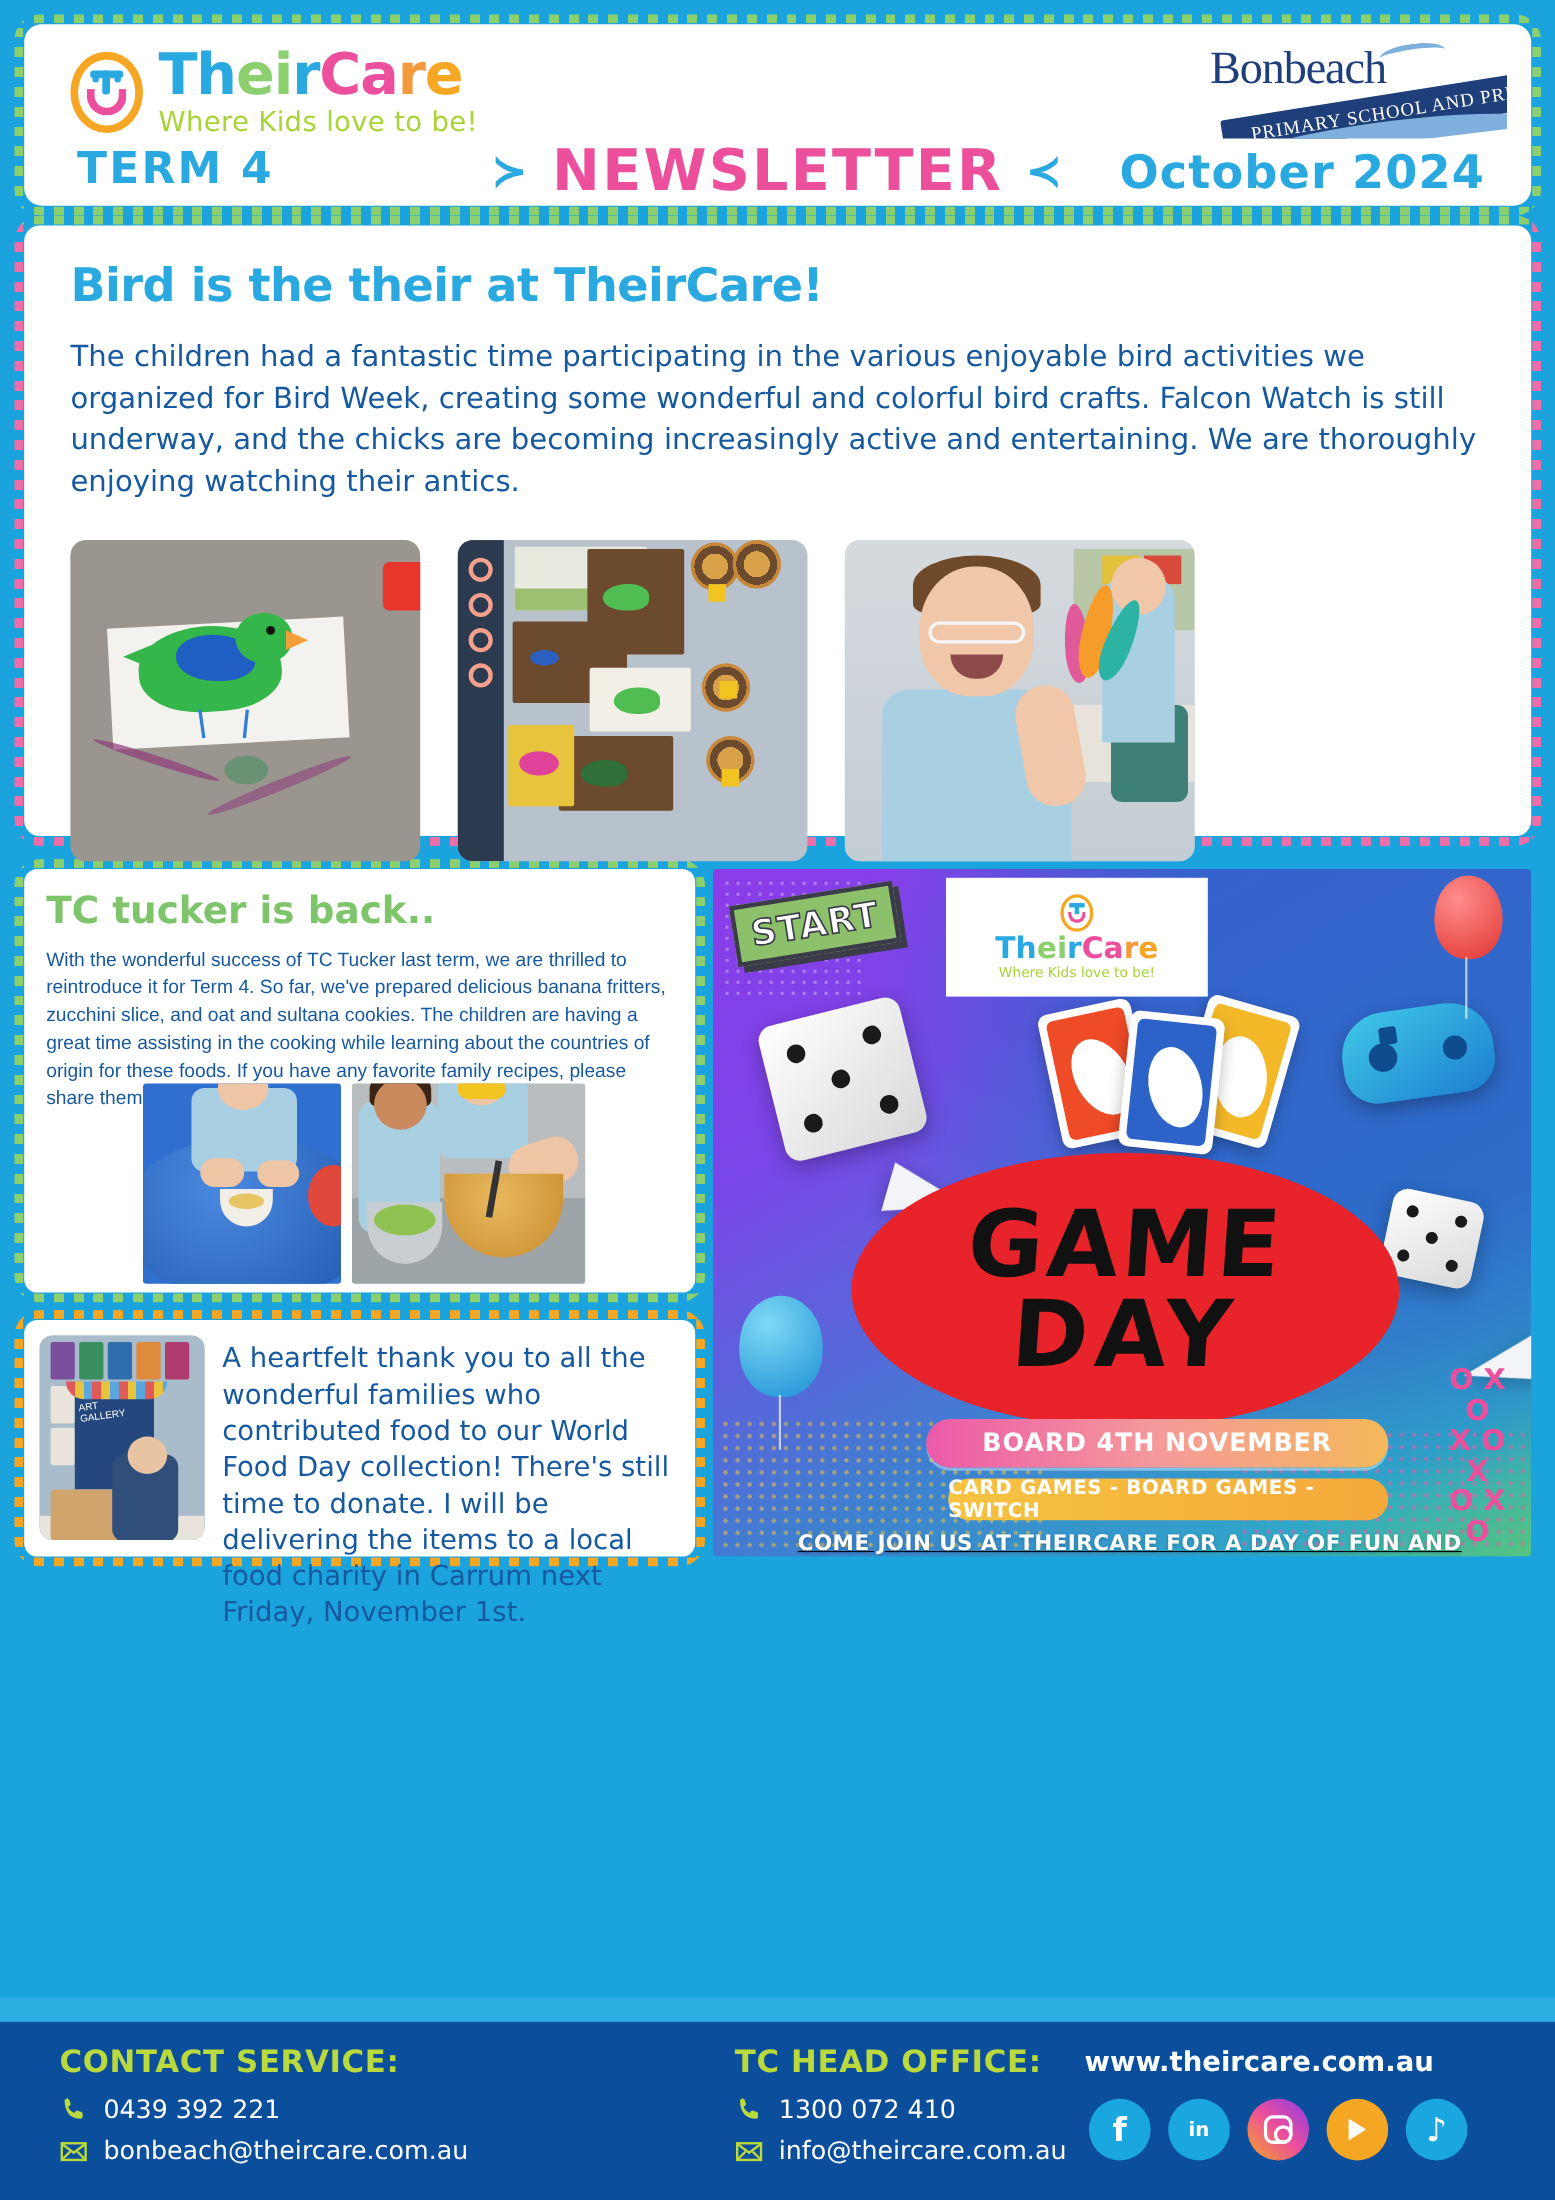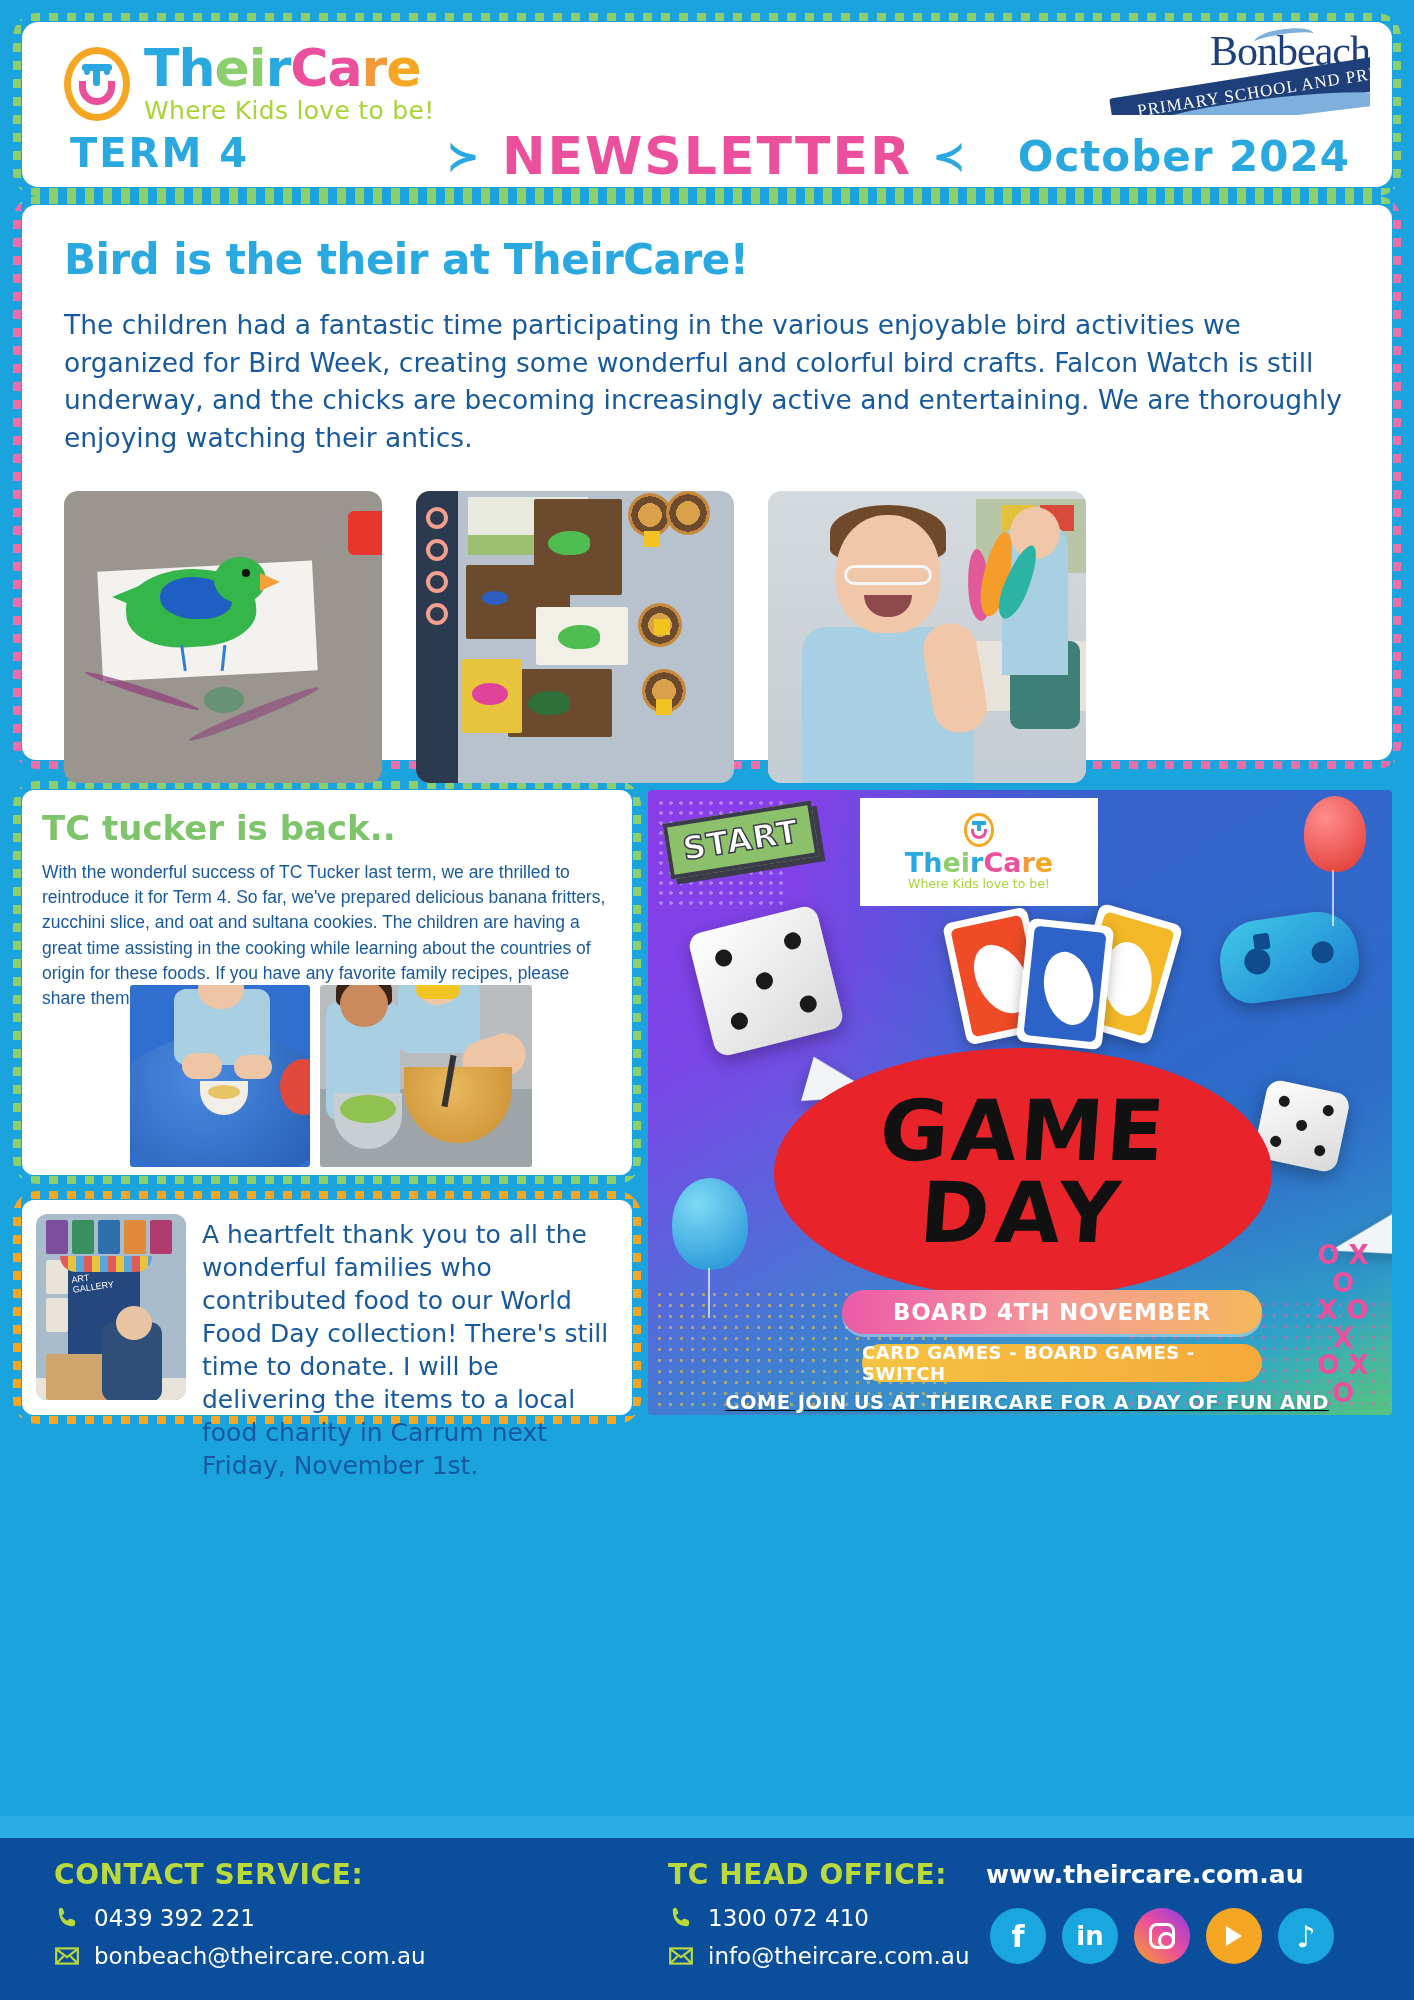--- a/index.html
+++ b/index.html
@@ -69,21 +69,21 @@
     position:absolute; left:0; right:0; top:104px; text-align:center;
     color:#ec4f9b; font-size:52px; font-weight:bold; letter-spacing:2px;
     font-family:"DejaVu Sans", sans-serif;
   }
   .chev { color:#29a9e0; font-size:40px; font-weight:bold; vertical-align:4px;}
   #issue-date {
     position:absolute; right:42px; top:110px; color:#29a9e0;
     font-size:42px; font-weight:bold; letter-spacing:1px;
     font-family:"DejaVu Sans", sans-serif;
   }
-  #school-logo { position:absolute; right:22px; top:5px; width:270px; height:88px; overflow:hidden;text-align:right;}
+  #school-logo { position:absolute; right:22px; top:16px; width:270px; height:88px; overflow:hidden;}
   #school-logo .bb-name { font-family:"Liberation Serif", serif; font-size:42px; color:#1f3f7a; letter-spacing:-1px;}
   #school-logo .ribbon {
     position:absolute; left:10px; top:48px; width:300px; height:34px;
     background:#1f3f7a; transform:rotate(-9deg); border-radius:3px;
   }
   #school-logo .ribbon span{
     color:#fff; font-family:"Liberation Serif", serif; font-size:17px;
     position:absolute; left:26px; top:7px; letter-spacing:1px; white-space:nowrap;
   }
   #school-logo .wave{
@@ -386,21 +386,21 @@
   .f-row{ display:flex; align-items:center; gap:14px; margin-bottom:12px; }
   .f-row .f-text{ color:#fff; font-size:23px; font-family:"DejaVu Sans", sans-serif;}
   .ic{ width:26px; height:26px; flex:none; display:block; }
   #f-website{ position:absolute; left:986px; top:28px; color:#fff; font-size:25px; font-weight:bold;
       font-family:"DejaVu Sans", sans-serif;}
   #f-socials{ position:absolute; left:990px; top:76px; display:flex; gap:16px; }
   .soc{ width:56px; height:56px; border-radius:50%; display:flex; align-items:center;
       justify-content:center; color:#fff; font-weight:bold; font-size:30px;
       font-family:"DejaVu Sans", sans-serif;}
   #soc-facebook{ background:#1aa7e0; }
-  #soc-linkedin{ background:#1aa7e0; font-size:26px;}
+  #soc-linkedin{ background:#1aa7e0; font-size:18px;}
   #soc-instagram{ background:linear-gradient(45deg,#f5a623,#ec4f9b,#8b3ce8); }
   #soc-youtube{ background:#f5a623; }
   #soc-tiktok{ background:#1aa7e0; }
   .soc .glyph-sq{ width:26px;height:26px;border:3px solid #fff;border-radius:8px;position:relative;}
   .soc .glyph-sq::after{content:"";position:absolute;left:6px;top:6px;width:11px;height:11px;
       border:3px solid #fff;border-radius:50%;}
   .soc .glyph-play{ width:0;height:0;border-left:16px solid #fff;
       border-top:10px solid transparent;border-bottom:10px solid transparent;}
 </style>
 </head>

